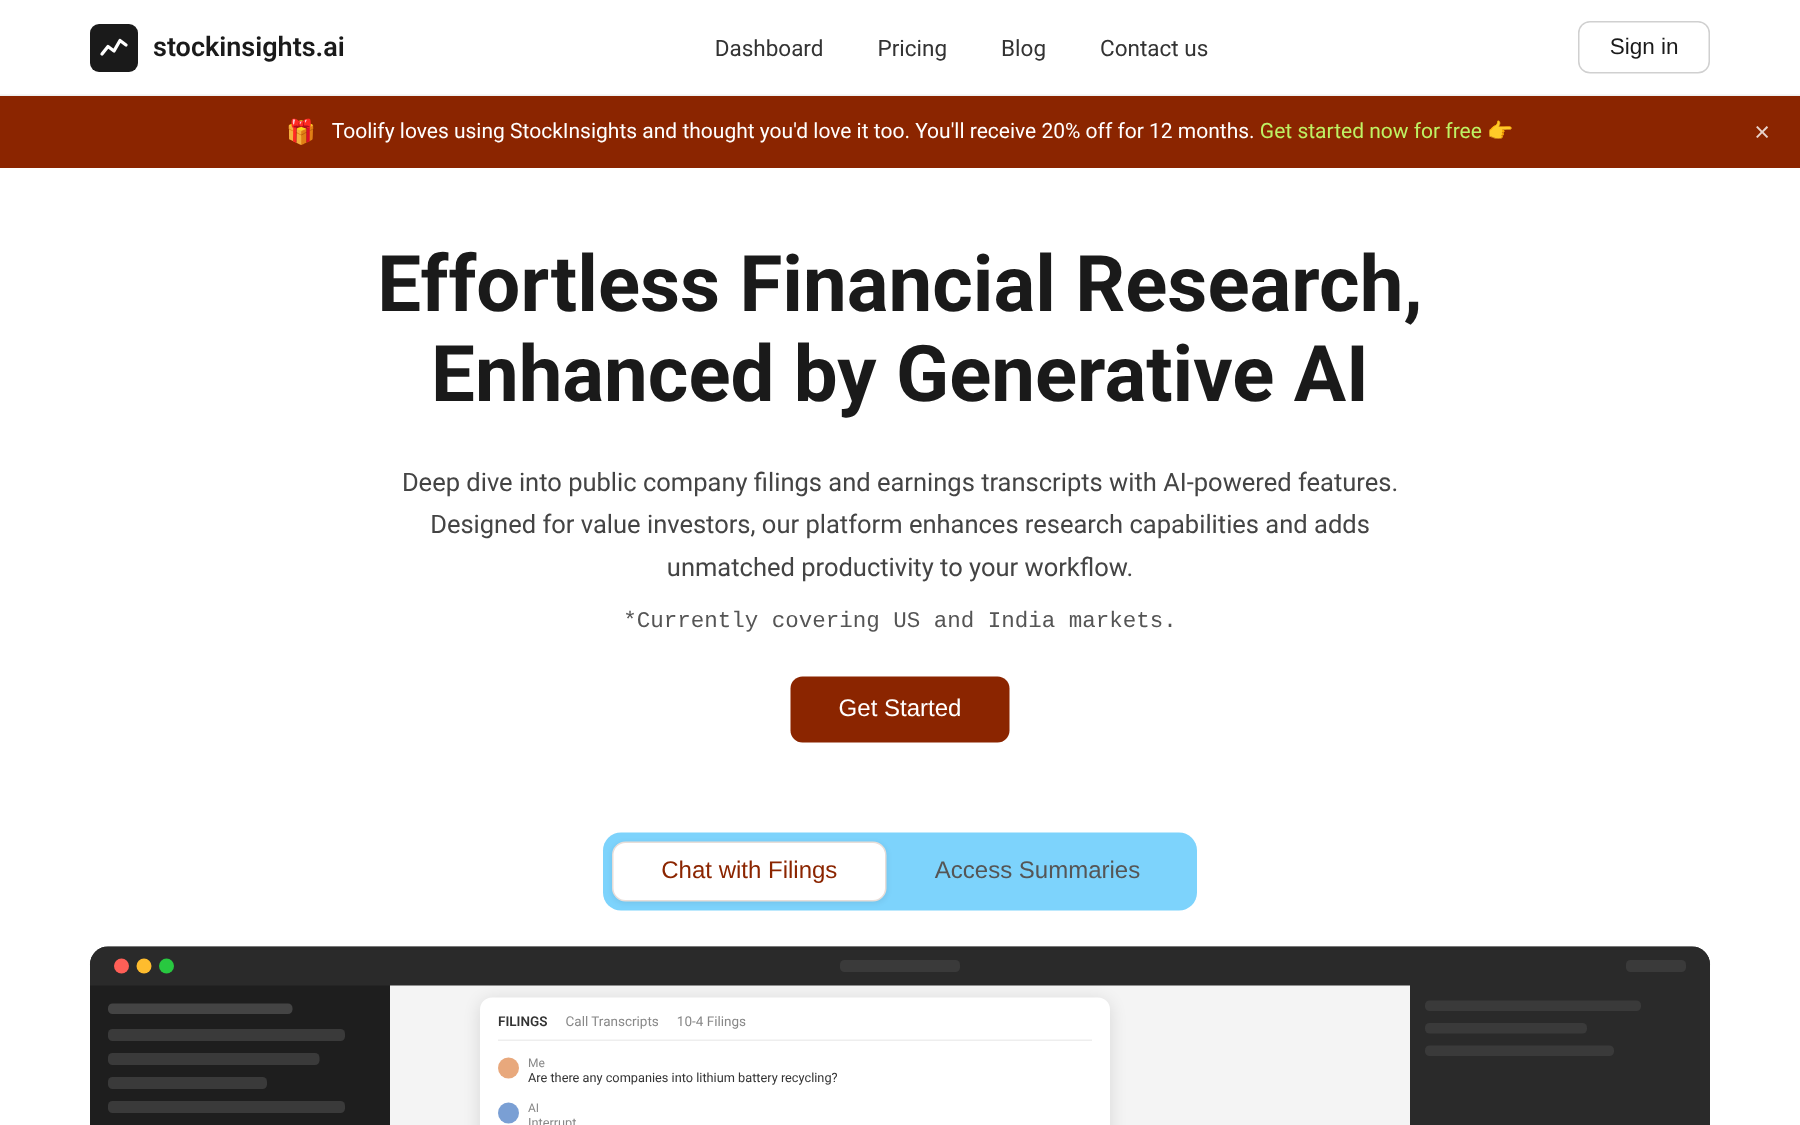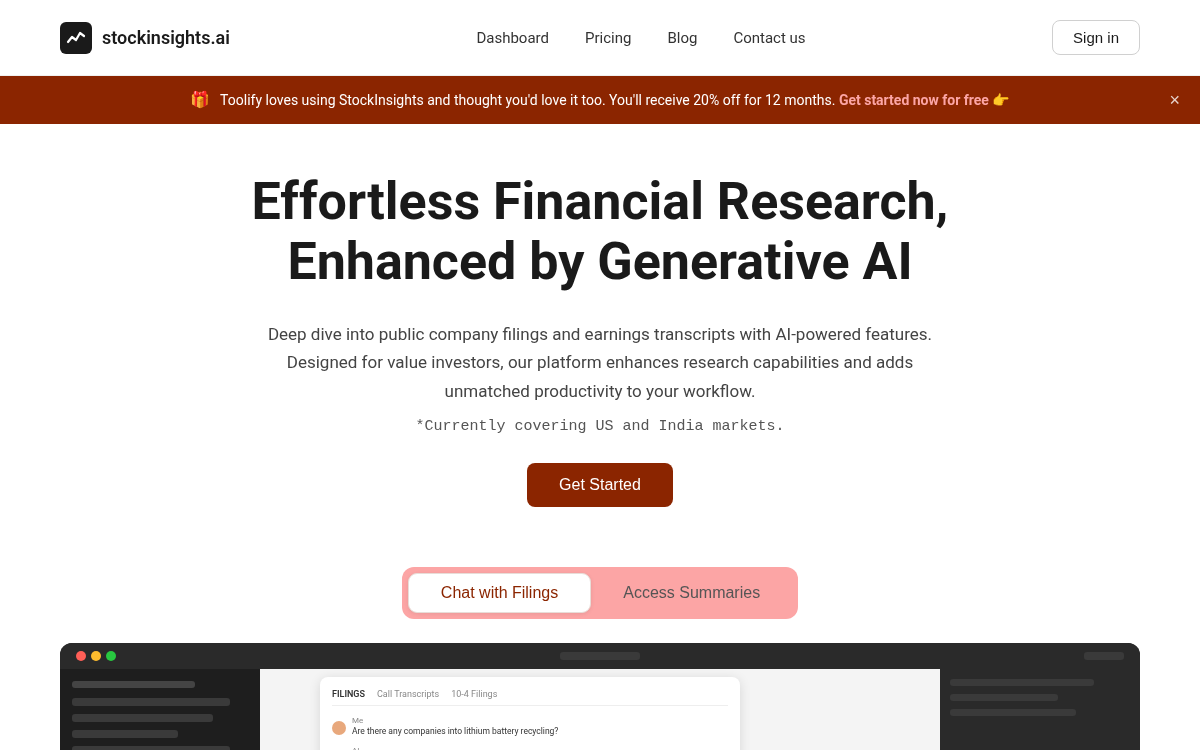--- a/index.html
+++ b/index.html
@@ -16,21 +16,21 @@
       overflow: hidden;
       position: relative;
     }
 
     
     nav {
       display: flex;
       align-items: center;
       justify-content: space-between;
       padding: 0 60px;
-      height: 76px;
+      height: 64px;
       border-bottom: 1px solid #f0f0f0;
       position: relative;
       z-index: 10;
     }
 
     .nav-logo {
       display: flex;
       align-items: center;
       gap: 10px;
     }
@@ -106,22 +106,22 @@
       background: none;
       border: none;
       line-height: 1;
     }
 
     .banner-gift {
       font-size: 16px;
     }
 
     .banner-link {
-      font-weight: 700;
-      color: #fca5a5;
+      font-weight: 400;
+      color: #bef264;
       text-decoration: none;
       text-align: right;
     }
 
     
     .hero {
       text-align: center;
       padding: 48px 200px 32px;
     }
 
@@ -163,21 +163,21 @@
     
     .tabs-section {
       display: flex;
       justify-content: center;
       margin-top: 28px;
     }
 
     .tabs-container {
       display: flex;
       gap: 0;
-      background: #fca5a5;
+      background: #7dd3fc;
       border-radius: 12px;
       padding: 6px;
     }
 
     .tab {
       padding: 10px 32px;
       font-size: 16px;
       border-radius: 9px;
       cursor: pointer;
       font-weight: 500;
@@ -262,21 +262,21 @@
     }
 
     .preview-chat-header .active-tab {
       color: #333;
       font-weight: 600;
       text-align: center;
     }
 
     .preview-chat-msg-me {
       display: flex;
-      align-items: center;
+      align-items: flex-start;
       gap: 6px;
       margin-bottom: 8px;
     }
 
     .preview-avatar {
       width: 14px;
       height: 14px;
       border-radius: 50%;
       background: #e8a87c;
       flex-shrink: 0;

